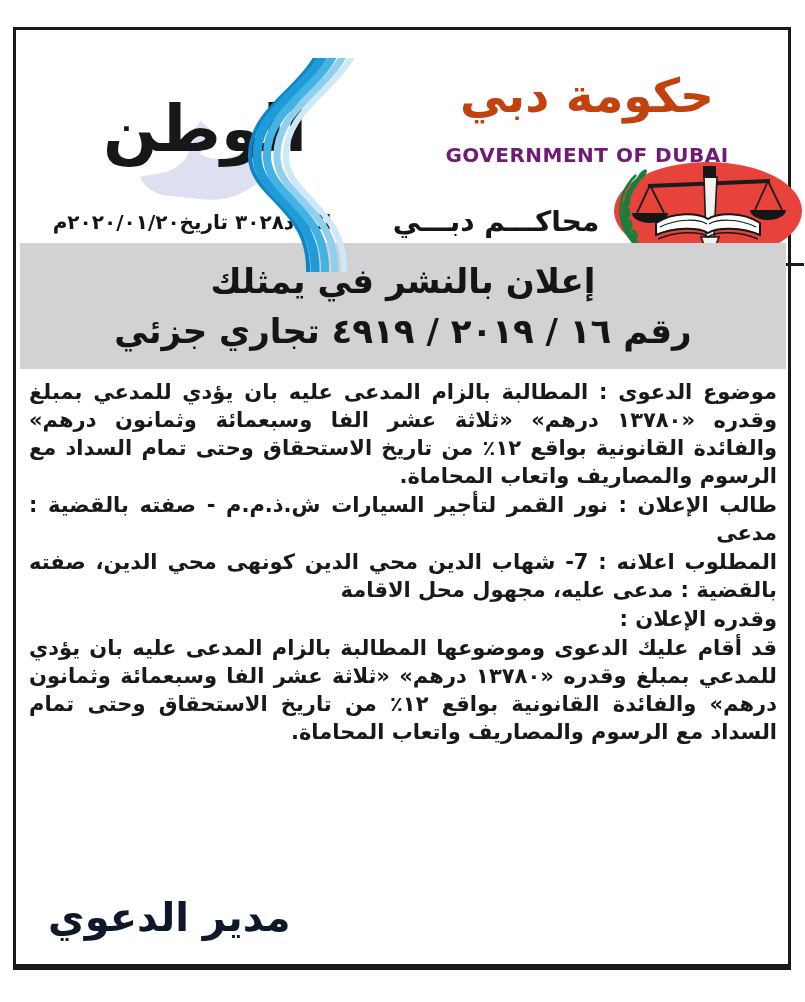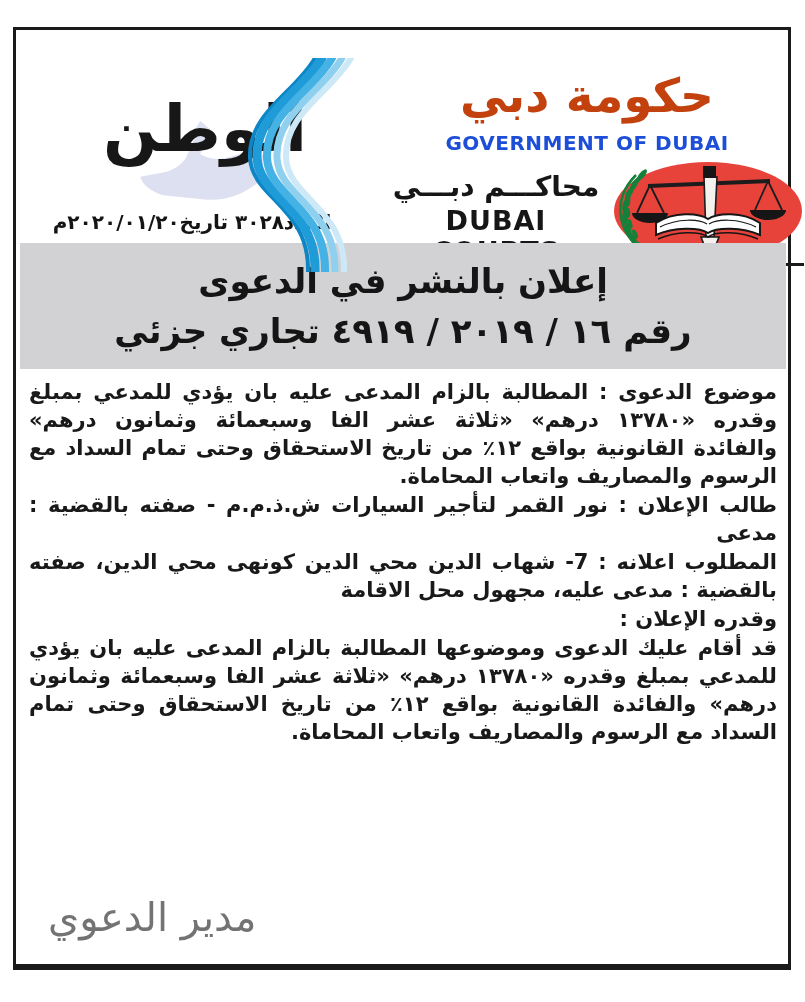--- a/index.html
+++ b/index.html
@@ -26,42 +26,42 @@
   .issue-line{
     position:absolute;left:8px;top:150px;width:304px;text-align:center;
     font-size:20px;font-weight:bold;direction:rtl;color:#141414;
   }
   .gov-block{position:absolute;left:383px;top:4px;width:344px;text-align:center;}
   .gov-arabic{
     font-size:47px;font-weight:bold;color:#c2410c;direction:rtl;line-height:1.35;
     letter-spacing:-1px;
   }
   .gov-english{
-    font-size:20px;font-weight:bold;color:#1d4ed8;letter-spacing:.5px;margin-top:4px;
+    font-size:20px;font-weight:bold;color:#701a75;letter-spacing:.5px;margin-top:16px;
   }
   .courts-block{position:absolute;left:352px;top:110px;width:224px;text-align:center;}
-  .courts-arabic{font-size:28px;font-weight:bold;direction:rtl;color:#161616;}
+  .courts-arabic{font-size:28px;font-weight:bold;direction:rtl;color:#161616;margin-top:35px;}
   .courts-english{font-size:27px;font-weight:bold;letter-spacing:1px;color:#161616;margin-top:2px;}
   .courts-emblem{position:absolute;left:572px;top:101px;width:200px;height:101px;}
   
   .headline-band{
     position:absolute;left:20px;top:240px;width:766px;height:126px;background:#d2d2d4;
     display:flex;flex-direction:column;align-items:center;justify-content:center;gap:16px;
     direction:rtl;z-index:2;
   }
   .headline-line{font-size:34px;font-weight:bold;color:#151515;line-height:1;}
   
   .notice-body{
     position:absolute;left:28px;top:374px;width:750px;direction:rtl;
     text-align:justify;font-size:21px;font-weight:bold;line-height:28px;color:#191919;
   }
   .notice-body p{margin:1px;padding:0;}
   .signature{
-    position:absolute;left:45px;top:894px;font-size:40px;font-weight:normal;
-    direction:rtl;color:#737373;letter-spacing:-1px;
+    position:absolute;left:45px;top:894px;font-size:40px;font-weight:bold;
+    direction:rtl;color:#0f172a;letter-spacing:-1px;
   }
 </style>
 </head>
 <body>
 
 <div class="frame">
 
   <div class="masthead">
 
     <svg class="uae-map" viewBox="0 0 150 110" aria-hidden="true">
@@ -130,21 +130,21 @@
 
       <rect x="99" y="5" width="13" height="12" fill="#161616"></rect>
 
       <path d="M52,62 C70,50 95,52 104,58 C113,52 138,50 156,62 L156,74 C138,66 113,66 104,72 C95,66 70,66 52,74 Z" fill="#ffffff" stroke="#161616" stroke-width="2"></path>
       <path d="M56,66 C74,57 95,58 103,63 M152,66 C134,57 113,58 105,63" fill="none" stroke="#161616" stroke-width="1.2"></path>
       <path d="M54,78 C72,70 96,70 104,76 C112,70 136,70 154,78" fill="none" stroke="#161616" stroke-width="1.6"></path>
     </svg>
   </div>
 
   <div class="headline-band" style="left:4px;top:213px;">
-    <div class="headline-line">إعلان بالنشر في الدعوى</div>
+    <div class="headline-line">إعلان بالنشر في يمثلك</div>
     <div class="headline-line">رقم ١٦ / ٢٠١٩ / ٤٩١٩ تجاري جزئي</div>
   </div>
 
   <div class="notice-body" style="left:12px;top:347px;">
     <p>موضوع الدعوى : المطالبة بالزام المدعى عليه بان يؤدي للمدعي بمبلغ وقدره «١٣٧٨٠ درهم» «ثلاثة عشر الفا وسبعمائة وثمانون درهم» والفائدة القانونية بواقع ١٢٪ من تاريخ الاستحقاق وحتى تمام السداد مع الرسوم والمصاريف واتعاب المحاماة.</p>
     <p>طالب الإعلان : نور القمر لتأجير السيارات ش.ذ.م.م - صفته بالقضية : مدعى</p>
     <p>المطلوب اعلانه : 7- شهاب الدين محي الدين كونهى محي الدين، صفته بالقضية : مدعى عليه، مجهول محل الاقامة</p>
     <p>وقدره الإعلان :</p>
     <p>قد أقام عليك الدعوى وموضوعها المطالبة بالزام المدعى عليه بان يؤدي للمدعي بمبلغ وقدره «١٣٧٨٠ درهم» «ثلاثة عشر الفا وسبعمائة وثمانون درهم» والفائدة القانونية بواقع ١٢٪ من تاريخ الاستحقاق وحتى تمام السداد مع الرسوم والمصاريف واتعاب المحاماة.</p>
   </div>

